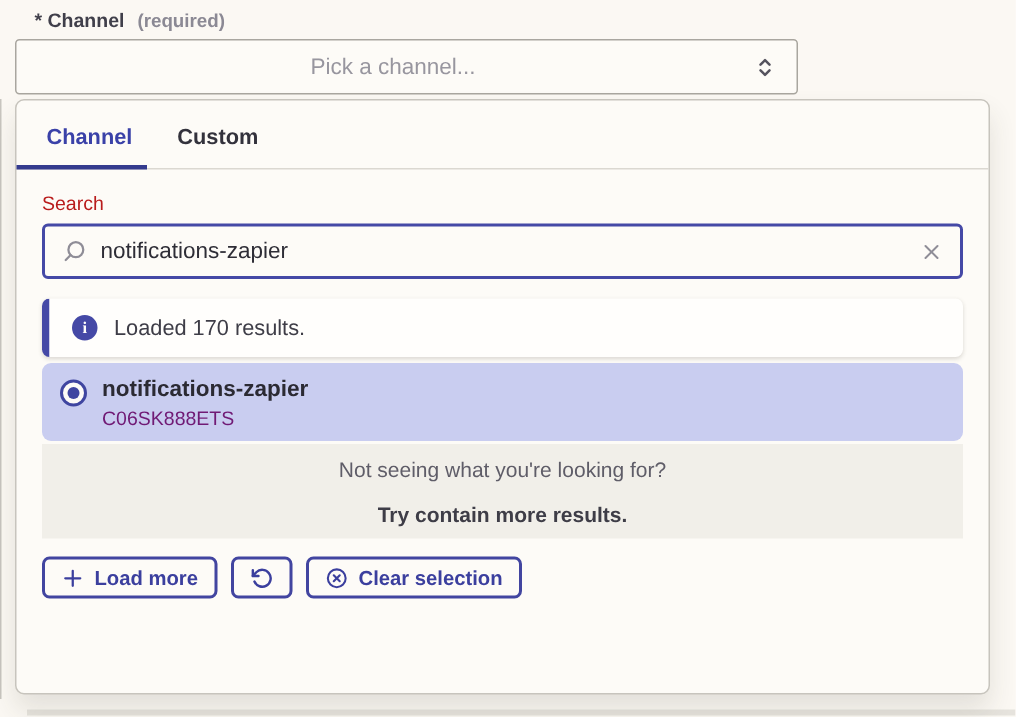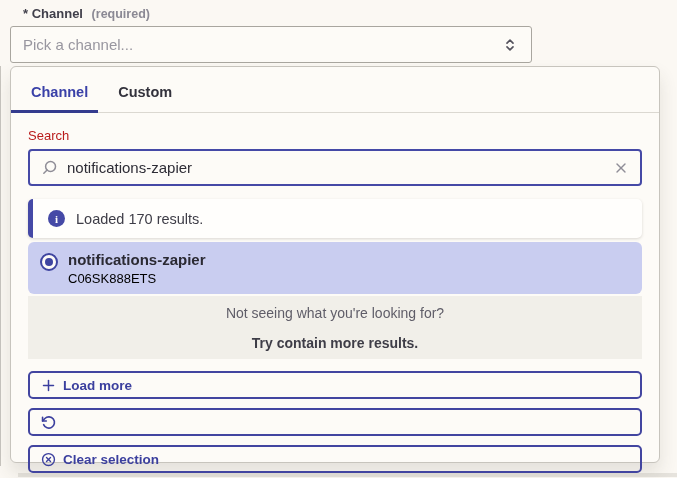--- a/index.html
+++ b/index.html
@@ -14,21 +14,21 @@
   .edge-line { position: absolute; left: 0; top: 66px; width: 1px; height: 400px; background: #C8C5BF; }
   .bottom-peek { position: absolute; left: 18px; right: 0; top: 473px; height: 4px; background: #E6E3DD; }
 
   
   .field-label { position: absolute; left: 11px; top: 6px; font-size: 13px; color: #403F4A; }
   .field-label b { font-weight: 700; margin-left: 12px; }
   .required-note { color: #8B8994; font-weight: 700; font-size: 12.5px; margin-left: 5px; }
   .select-box {
     position: absolute; left: 10px; top: 26px; width: 522px; height: 37px;
     background: #FDFBF7; border: 1px solid #A9A69F; border-radius: 3px;
-    display: flex; align-items: center; padding: 0 12px; cursor: pointer;
+    display: flex; align-items: center; padding: 0 12px; cursor: pointer; text-align: center;
   }
   .select-placeholder { color: #98969F; font-size: 15px; flex: 1; }
   .updown-icon { width: 18px; height: 18px; color: #55535E; }
 
   
   .panel {
     position: absolute; left: 10px; top: 66px; width: 650px; height: 397px;
     background: #FDFBF7; border: 1px solid #C7C4BD; border-radius: 6px;
     box-shadow: 0 10px 18px rgba(60,55,45,.12);
   }
@@ -77,30 +77,30 @@
     margin-top: 4px; min-height: 52px; background: #C9CDF0; border-radius: 6px;
     display: flex; align-items: flex-start; gap: 10px; padding: 8px 12px; cursor: pointer;
   }
   .radio-icon {
     width: 18px; height: 18px; border: 2px solid #3F45A0; border-radius: 50%;
     display: flex; align-items: center; justify-content: center; flex: none; margin-top: 3px;
     background: #FDFBF7;
   }
   .radio-dot { width: 8px; height: 8px; border-radius: 50%; background: #3F45A0; }
   .option-title { font-size: 15px; font-weight: 700; color: #2B2A33; line-height: 19px; }
-  .option-subtitle { font-size: 13px; color: #000000; margin-top: 2px; }
+  .option-subtitle { font-size: 13px; color: #701a75; margin-top: 2px; }
 
   .empty-hint {
     margin-top: 2px; height: 63px; background: #F1EFE9; text-align: center;
     display: flex; flex-direction: column; justify-content: center; gap: 14px;
   }
   .empty-line1 { font-size: 14px; color: #5F5D68; }
   .empty-line2 { font-size: 14px; font-weight: 700; color: #3E3D47; }
 
-  .actions { margin-top: 12px; display: flex; gap: 9px; flex-direction: column; }
+  .actions { margin-top: 12px; display: flex; gap: 9px; }
   .action-btn {
     height: 28px; border: 2px solid #4245A0; border-radius: 5px; background: transparent;
     color: #3B3F9E; font-family: "Liberation Sans", sans-serif;
     font-size: 13.5px; font-weight: 700;
     display: inline-flex; align-items: center; gap: 7px; padding: 0 11px; cursor: pointer;
   }
   .btn-icon { width: 15px; height: 15px; flex: none; }
   svg { display: block; }
 </style>
 </head>

